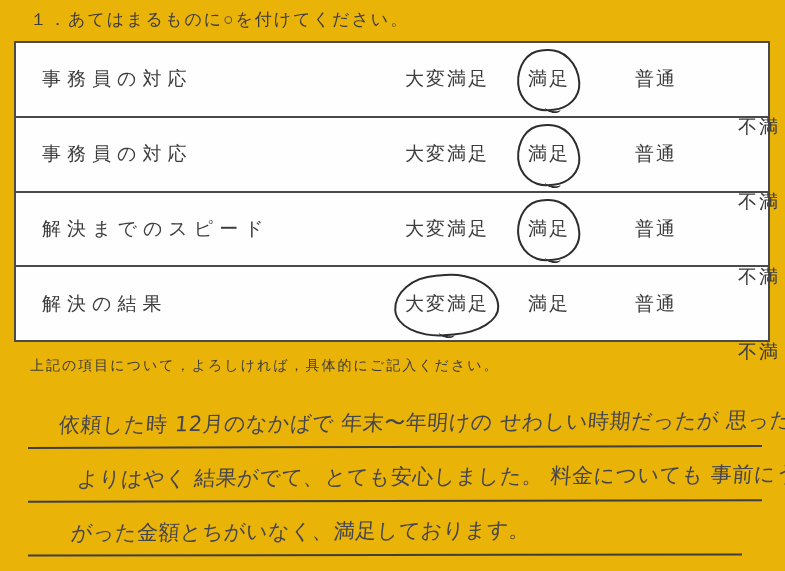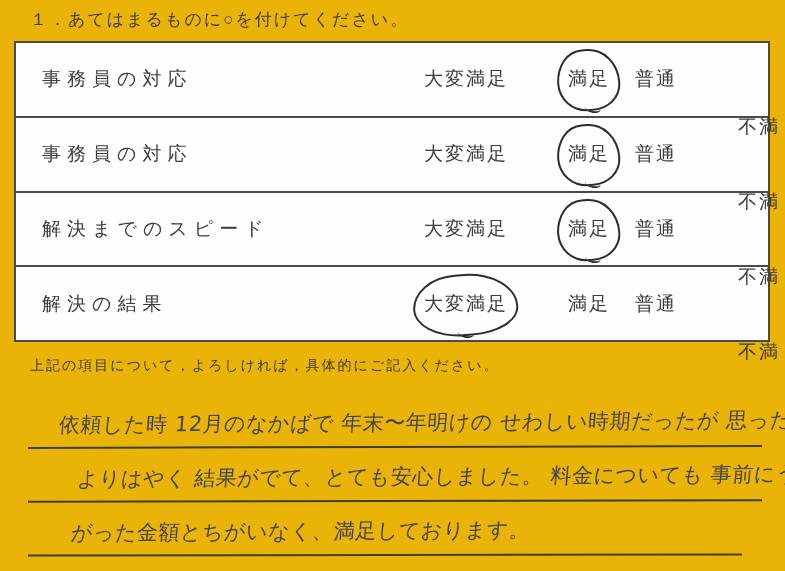--- a/index.html
+++ b/index.html
@@ -37,22 +37,22 @@
     transform:translateY(-50%);
     font-size:19px;letter-spacing:6px;color:#3d3d3d;
     white-space:nowrap;
   }
   .opt{
     position:absolute;top:50%;
     transform:translateY(-50%);
     font-size:19px;letter-spacing:2px;color:#3d3d3d;
     white-space:nowrap;
   }
-  .o0{left:408px;text-align:right;}
-  .o1{left:512px;margin-left:40px;}
+  .o0{left:389px;text-align:right;}
+  .o1{left:512px;}
   .o2{left:619px;}
   .o3{left:722px;margin-top:48px;}
   
   .opt.circled::after{
     content:"";
     position:absolute;
     inset:-17px -10px -19px -11px;
     border:2px solid #2d2d2d;
     border-radius:46% 54% 50% 50% / 58% 62% 46% 52%;
     transform:rotate(-4deg);

